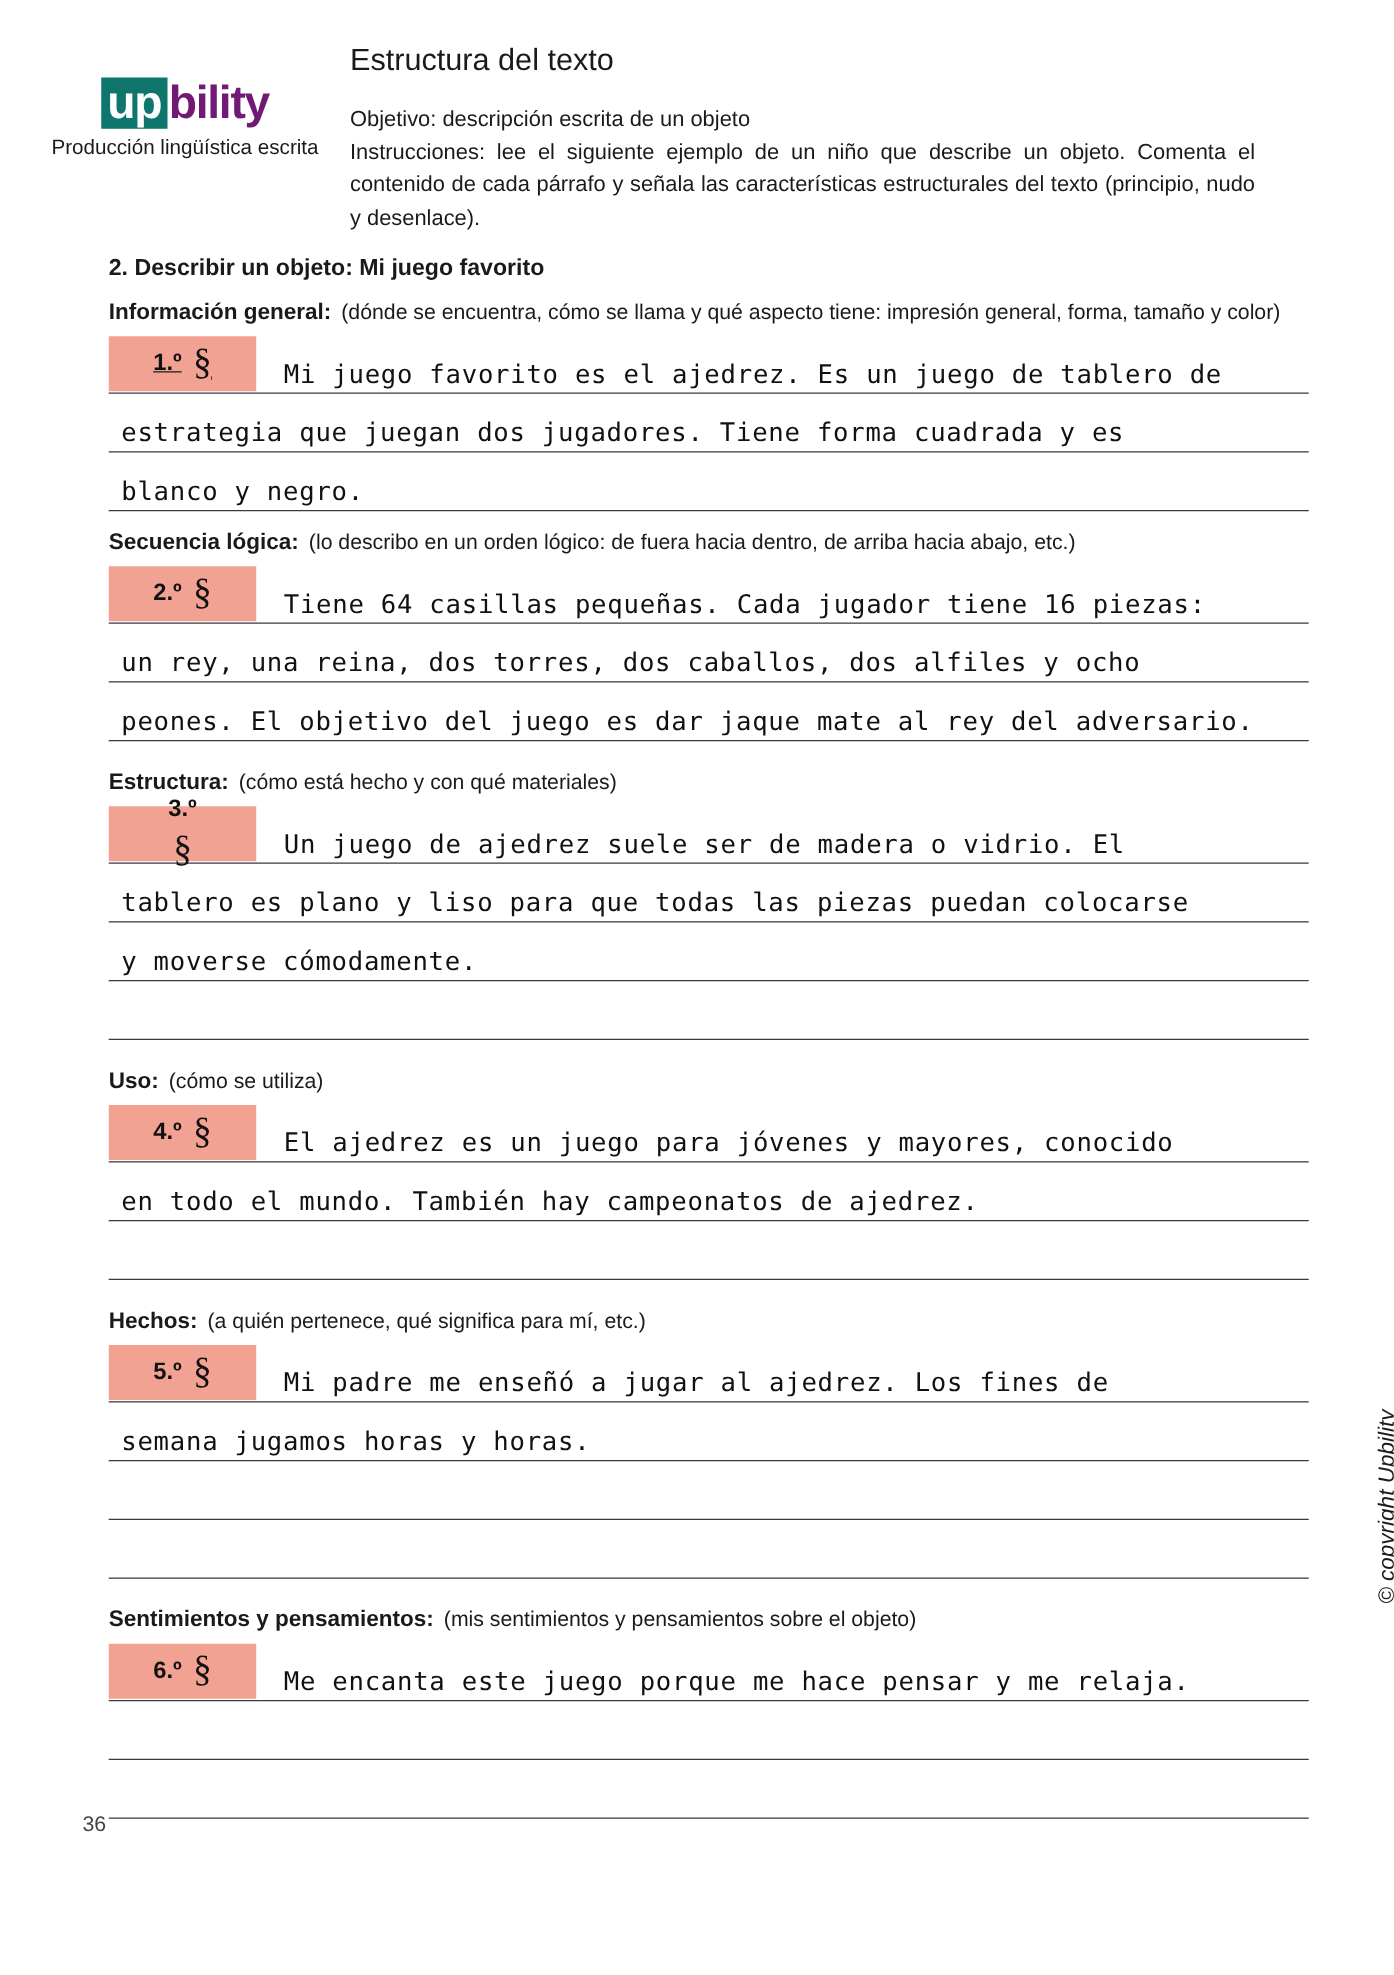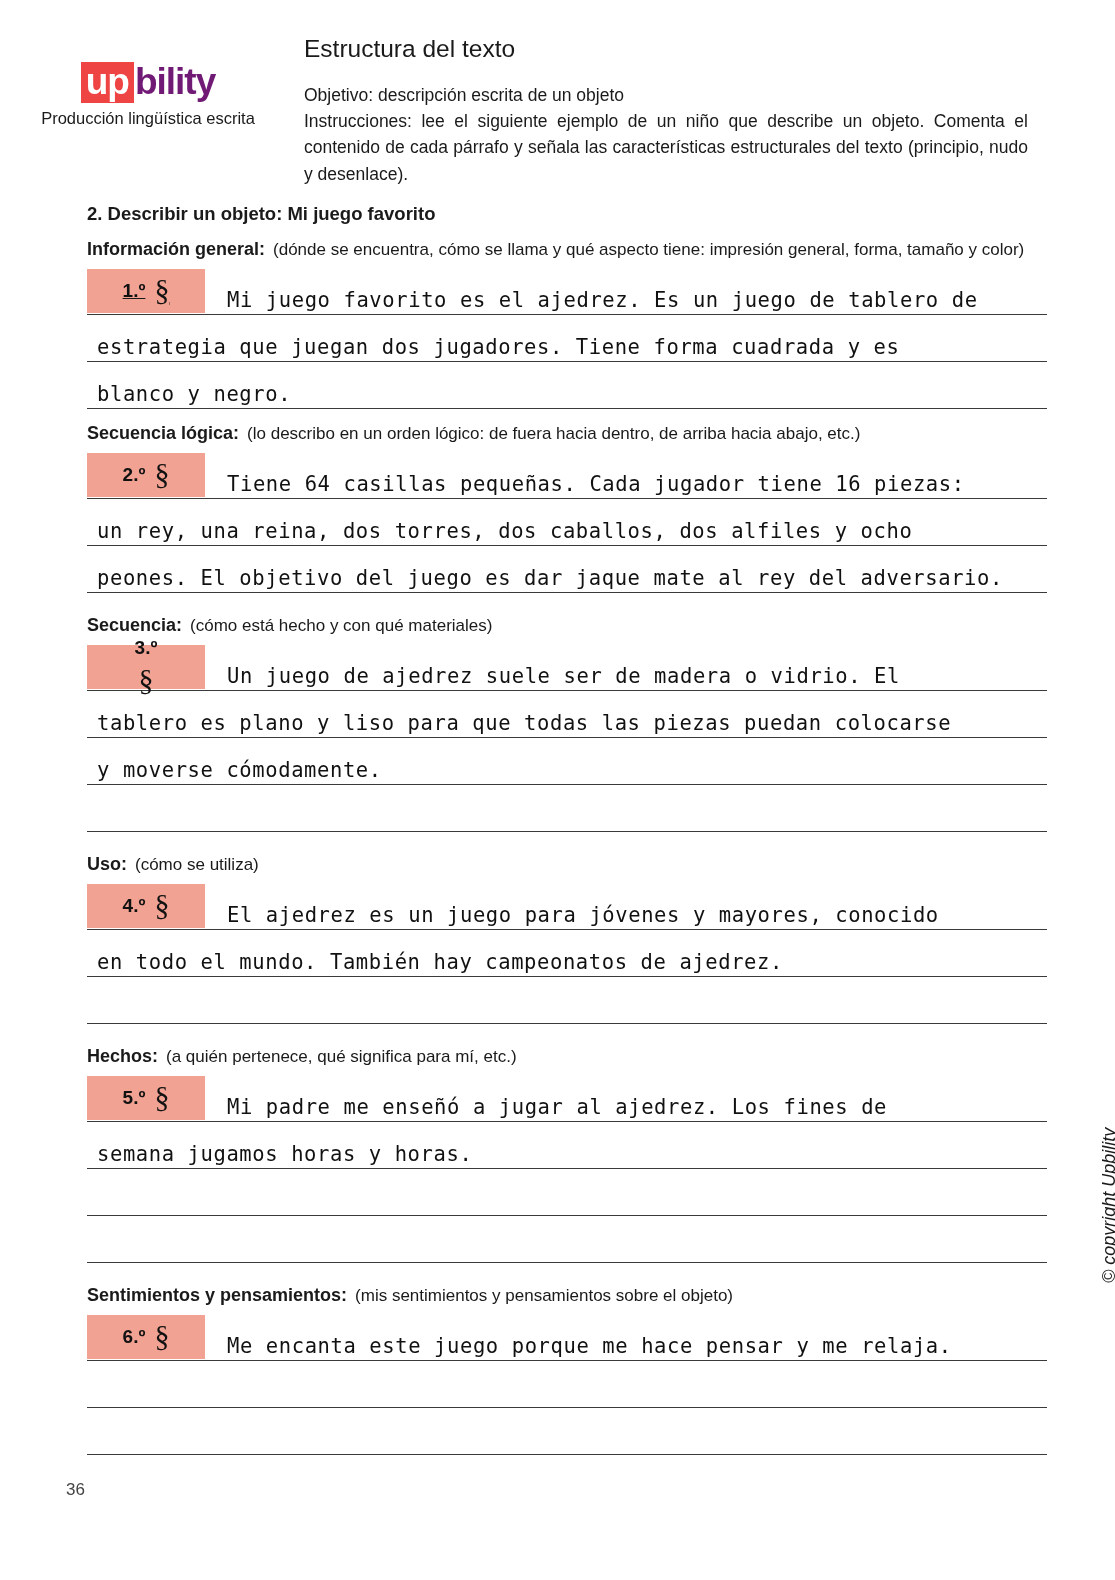--- a/index.html
+++ b/index.html
@@ -31,40 +31,40 @@
     text-align: center;
   }
   .logo-word {
     font-size: 37px;
     font-weight: bold;
     letter-spacing: -1px;
     line-height: 1;
     white-space: nowrap;
   }
   .logo-up {
-    background: #ef4444;
+    background: #0f766e;
     color: #ffffff;
     padding: 1px 5px 3px 5px;
     display: inline-block;
   }
   .logo-bility {
     color: #701a75;
     display: inline-block;
     margin-left: 1px;
   }
   .logo-sub {
     margin-top: 6px;
     font-size: 16.5px;
     color: #1a1a1a;
     white-space: nowrap;
   }
 
   .header-text {
     position: absolute;
-    left: 304px;
+    left: 280px;
     top: 34px;
     width: 724px;
   }
   .doc-title {
     font-size: 24.5px;
     font-weight: normal;
     color: #1a1a1a;
     line-height: 1.25;
     margin: 0 0 17px 0;
   }
@@ -198,21 +198,21 @@
     font-style: italic;
     font-size: 18px;
     color: #1a1a1a;
     white-space: nowrap;
   }
 
   
   .page-number {
     position: absolute;
     left: 66px;
-    top: 1480px;
+    top: 1450px;
     font-size: 17px;
     color: #444444;
   }
 </style>
 </head>
 <body>
 
 <div class="header">
 
   <div class="logo-block">
@@ -270,21 +270,21 @@
             <div class="line-inner"><span class="hand indent">un  rey,  una  reina,  dos  torres,  dos  caballos,  dos  alfiles  y  ocho</span></div>
           </div>
           <div class="line">
             <div class="line-inner"><span class="hand indent">peones.  El  objetivo  del  juego  es  dar  jaque  mate  al  rey  del  adversario.</span></div>
           </div>
         </div>
         <div class="gap-md"></div>
       </div>
       <div class="section">
         <div class="prompt-row">
-          <span class="prompt-label">Secuencia:</span>
+          <span class="prompt-label">Estructura:</span>
           <span class="prompt-hint">(cómo está hecho y con qué materiales)</span>
         </div>
         <div class="lines">
           <div class="line has-marker">
             <div class="marker" style="background: rgb(242, 162, 147); flex-direction: column;">
               <span class="marker-num">3.º</span>
               <span class="marker-sign">§</span>
             </div>
             <div class="line-inner"><span class="hand">Un  juego  de  ajedrez  suele  ser  de  madera  o  vidrio.  El</span></div>
           </div>

